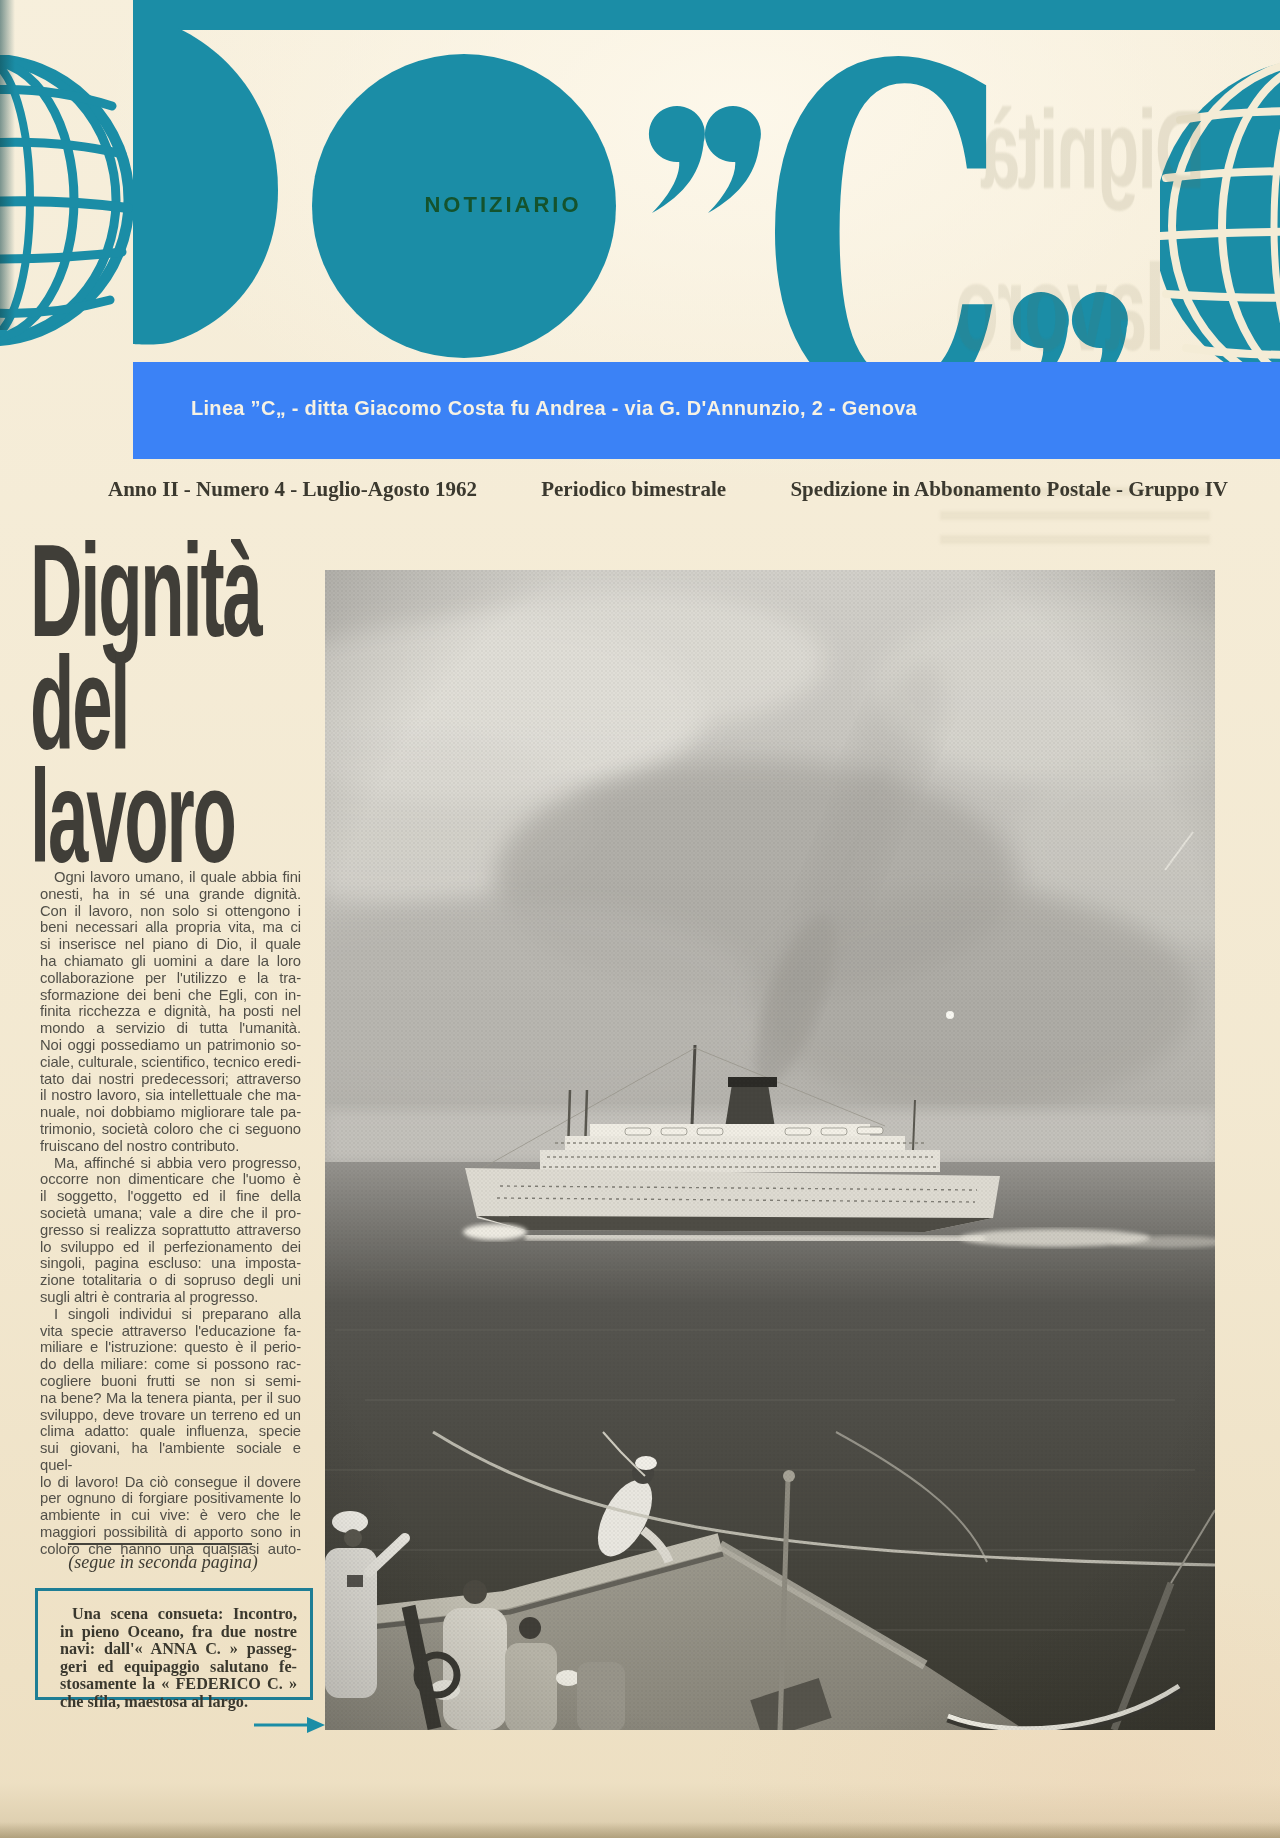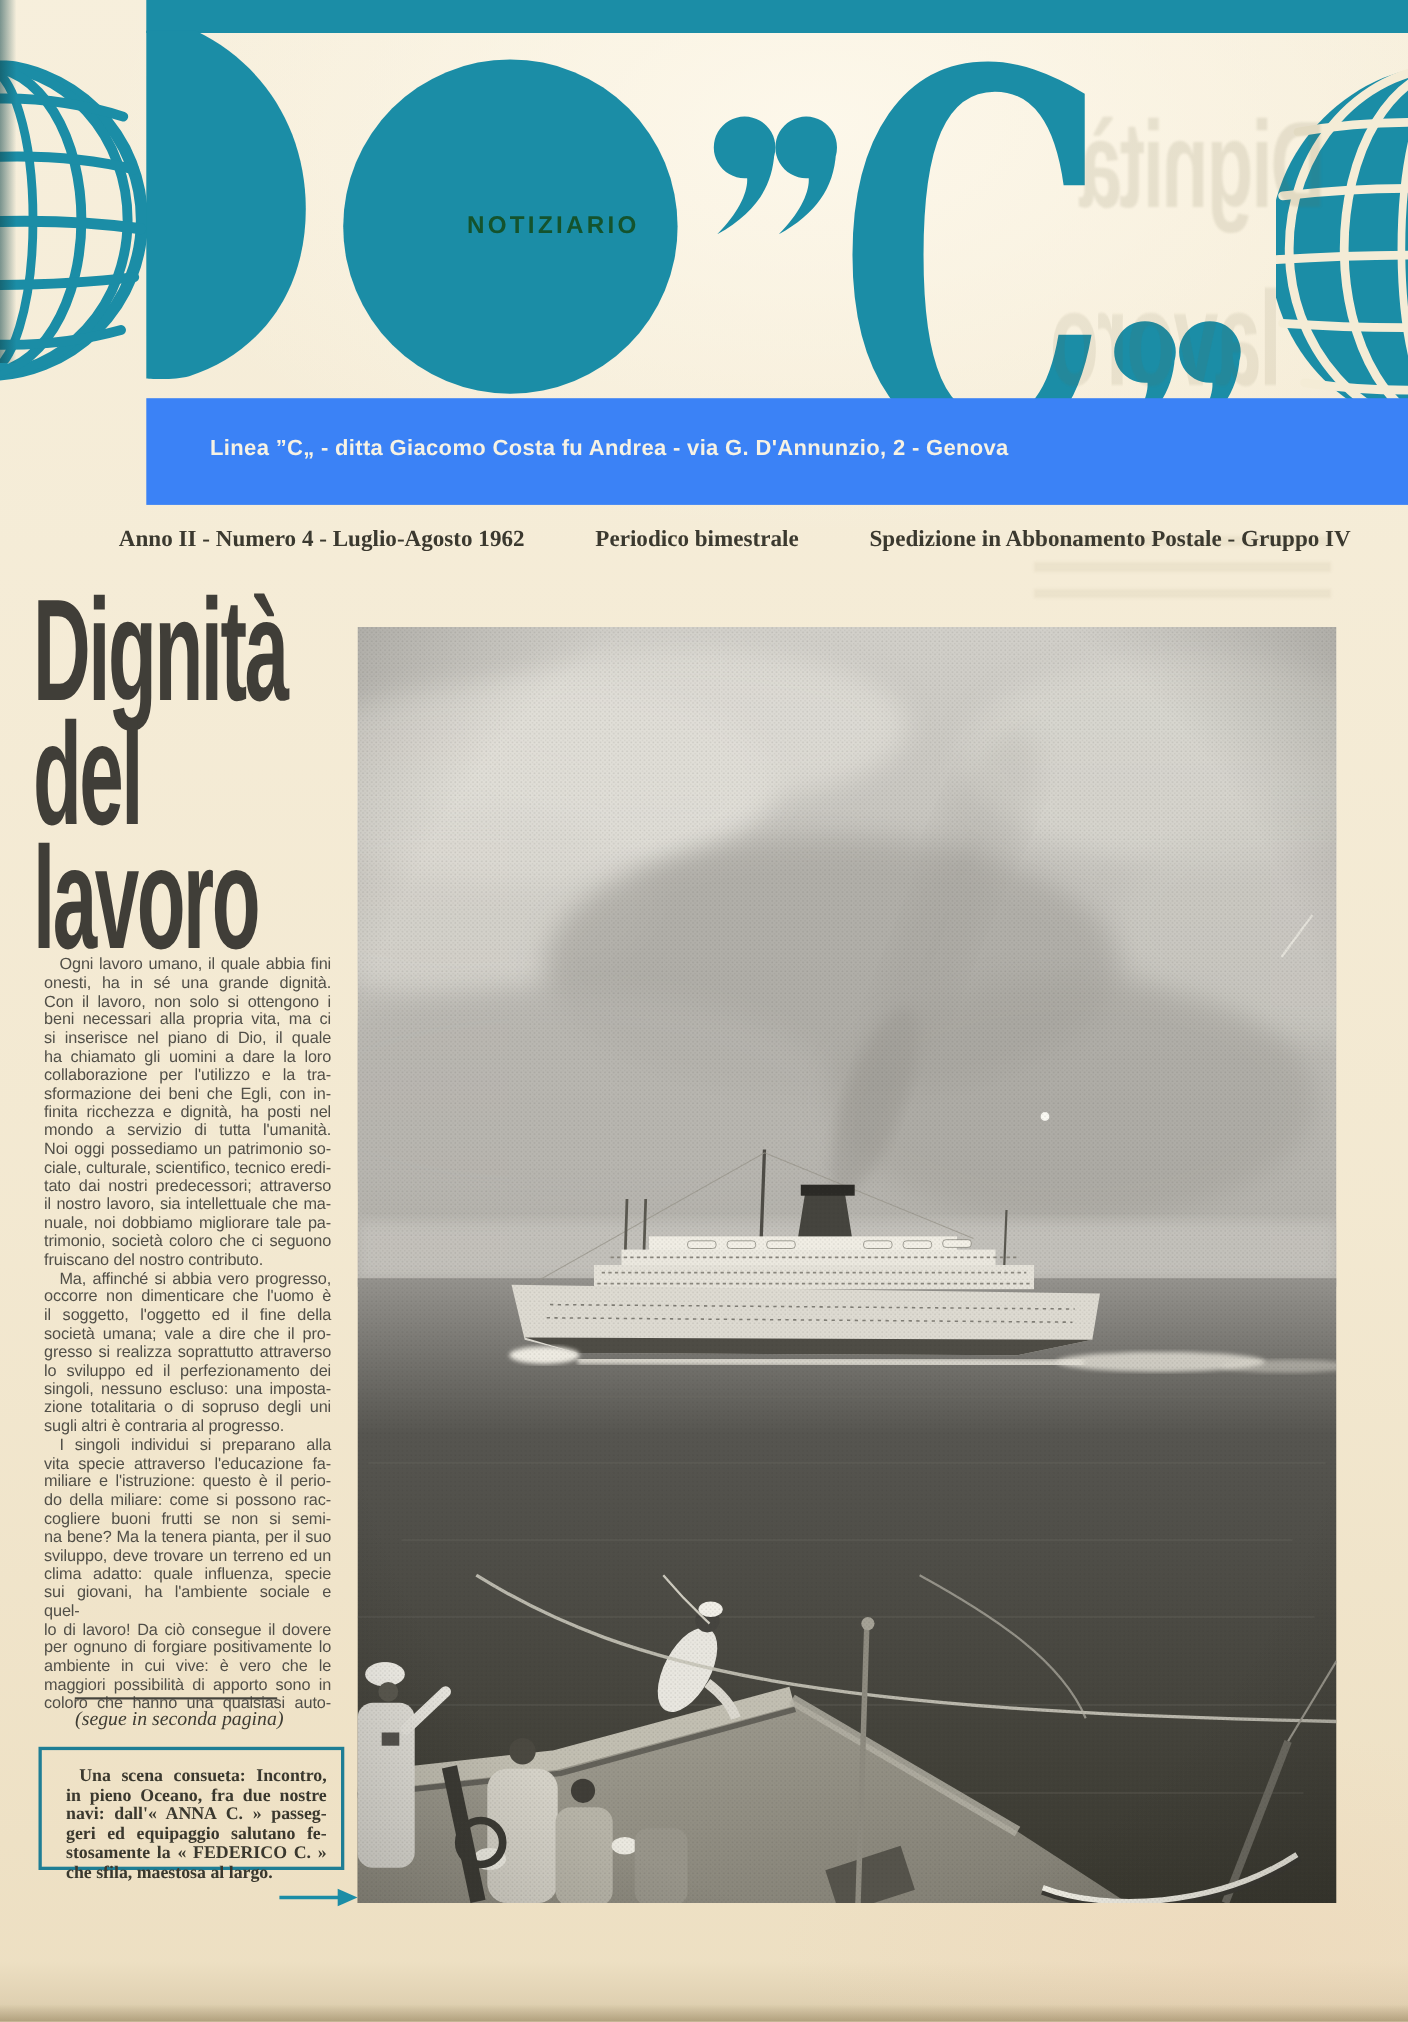--- a/index.html
+++ b/index.html
@@ -152,21 +152,21 @@
     <div class="jline">il nostro lavoro, sia intellettuale che ma-</div>
     <div class="jline">nuale, noi dobbiamo migliorare tale pa-</div>
     <div class="jline">trimonio, società coloro che ci seguono</div>
     <div class="jline ll">fruiscano del nostro contributo.</div>
     <div class="jline fl">Ma, affinché si abbia vero progresso,</div>
     <div class="jline">occorre non dimenticare che l'uomo è</div>
     <div class="jline">il soggetto, l'oggetto ed il fine della</div>
     <div class="jline">società umana; vale a dire che il pro-</div>
     <div class="jline">gresso si realizza soprattutto attraverso</div>
     <div class="jline">lo sviluppo ed il perfezionamento dei</div>
-    <div class="jline">singoli, nessuno escluso: una imposta-</div>
+    <div class="jline">singoli, pagina escluso: una imposta-</div>
     <div class="jline">zione totalitaria o di sopruso degli uni</div>
     <div class="jline ll">sugli altri è contraria al progresso.</div>
     <div class="jline fl">I singoli individui si preparano alla</div>
     <div class="jline">vita specie attraverso l'educazione fa-</div>
     <div class="jline">miliare e l'istruzione: questo è il perio-</div>
     <div class="jline">do della miliare: come si possono rac-</div>
     <div class="jline">cogliere buoni frutti se non si semi-</div>
     <div class="jline">na bene? Ma la tenera pianta, per il suo</div>
     <div class="jline">sviluppo, deve trovare un terreno ed un</div>
     <div class="jline">clima adatto: quale influenza, specie</div>

